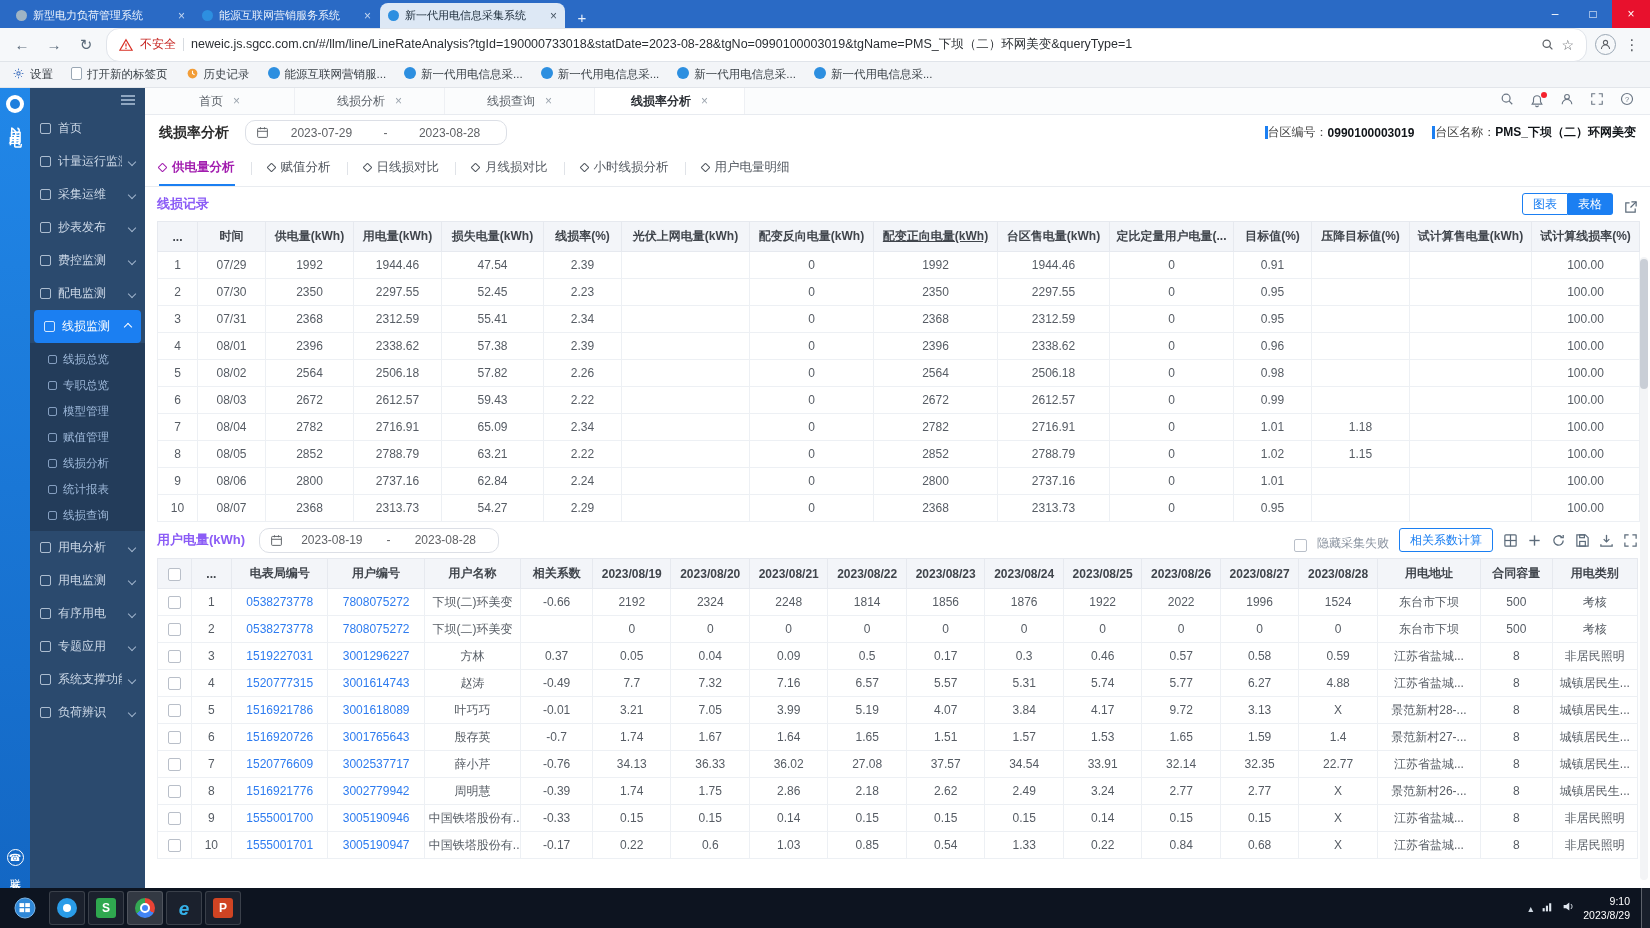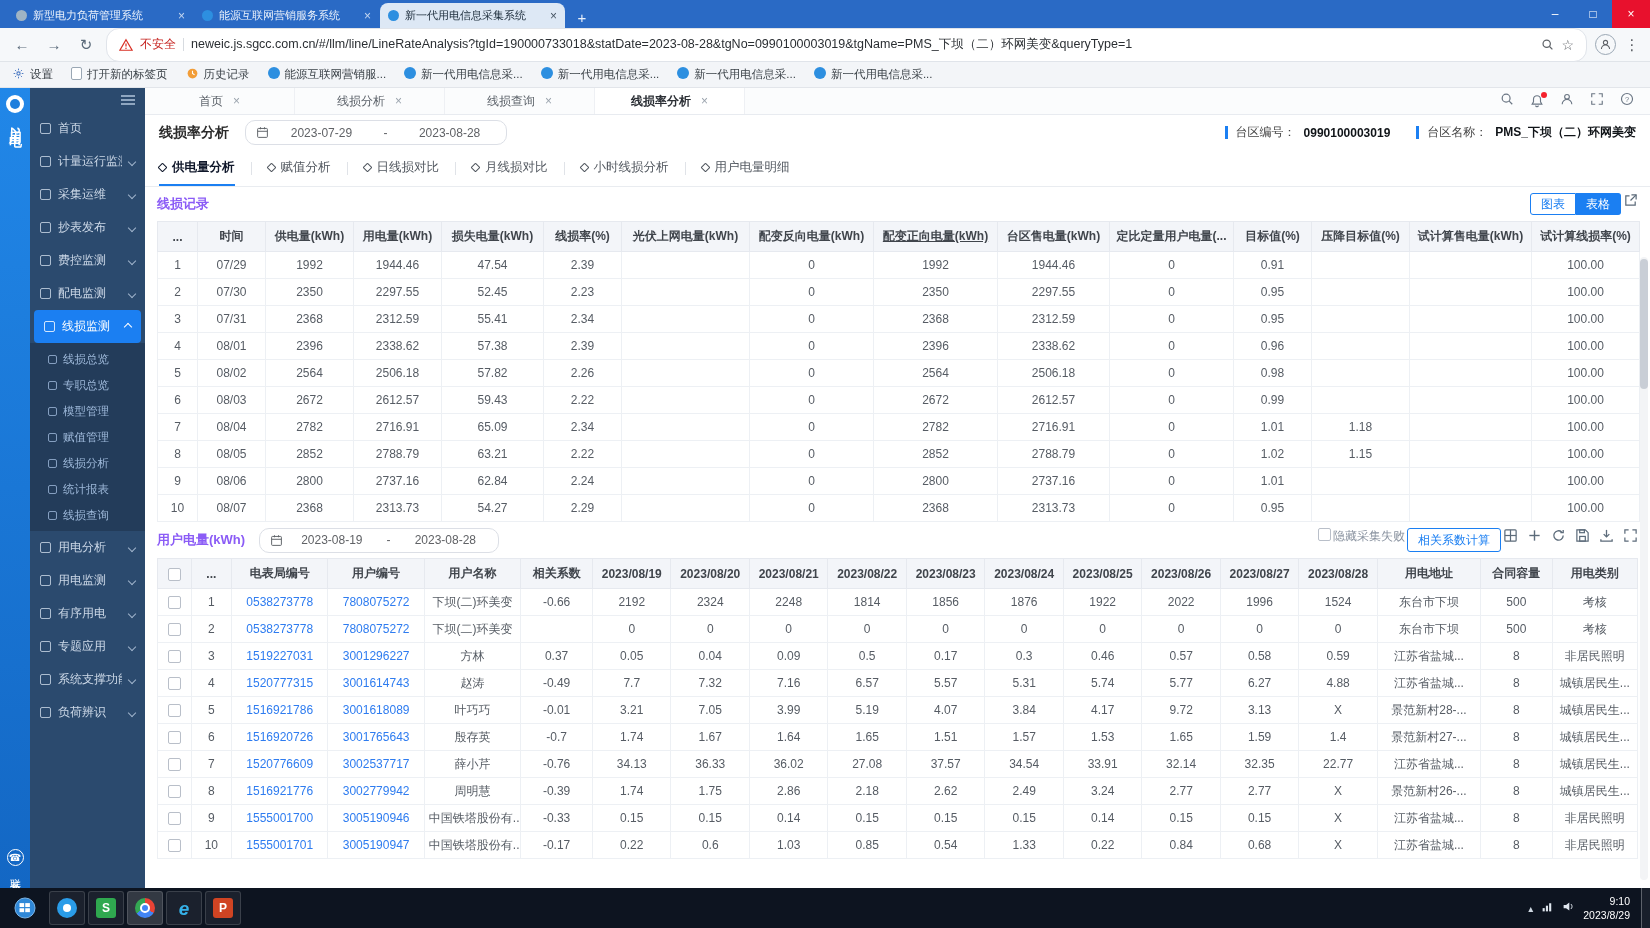--- a/index.html
+++ b/index.html
@@ -65,37 +65,37 @@
   .apptab.active{color:#2b2f35;font-weight:bold;background:#fff}
   .apptab .x{color:#9aa3ad;font-size:12px;font-weight:normal}
   .apptabs-right{margin-left:auto;display:flex;gap:16px;align-items:center;padding-right:16px;color:#6b7684}
   .bell-wrap{position:relative;display:flex}
   .bell-dot{position:absolute;top:-2px;right:-3px;width:6px;height:6px;border-radius:50%;background:#f5222d}
 
   .pagehead{height:35px;display:flex;align-items:center;padding:0 14px;gap:16px;flex:none}
   .ptitle{font-weight:bold;font-size:14px;color:#2b2b2b;white-space:nowrap}
   .datebox{width:262px;height:25px;border:1px solid #dcdfe6;border-radius:10px;display:flex;align-items:center;gap:6px;padding:0 10px;font-size:12px;color:#606266;background:#fff;flex:none}
   .datebox .dspread{flex:1;display:flex;justify-content:space-around;align-items:center}
-  .ph-right{margin-left:auto;display:flex;align-items:center;gap:8px;font-size:12px;white-space:nowrap}
+  .ph-right{margin-left:auto;display:flex;align-items:center;font-size:12px;white-space:nowrap}
   .bluebar{width:3px;height:13px;background:#1b7ff2;margin-left:18px;flex:none}
   .phlabel{color:#444}
   .phvalue{font-weight:bold;color:#101418}
 
   .subtabs{height:37px;display:flex;align-items:stretch;padding:0 14px;border-bottom:1px solid #e9ecf0;flex:none}
   .stab{display:flex;align-items:center;gap:6px;color:#50565e;font-size:12.5px;border-bottom:2px solid transparent;white-space:nowrap}
-  .stab.active{color:#0f172a;border-bottom-color:#1b7ff2;font-weight:bold}
+  .stab.active{color:#a21caf;border-bottom-color:#1b7ff2;font-weight:bold}
   .dia{width:7px;height:7px;border:1.3px solid currentColor;transform:rotate(45deg);border-radius:1px;flex:none}
   .stab-sep{width:1px;height:13px;background:#e0e3e8;margin:0 16px;align-self:center}
 
   .content{flex:1;padding:0 12px;position:relative;overflow:hidden;min-height:0}
   .secbar{height:34px;display:flex;align-items:center;justify-content:space-between}
   .secbar2{height:36px;display:flex;align-items:center;justify-content:space-between}
   .sec-left{display:flex;align-items:center;gap:14px}
   .sectitle{font-weight:bold;font-size:13px;color:#8b5cf6;white-space:nowrap}
-  .sec-right{display:flex;align-items:flex-start;gap:2px}
+  .sec-right{display:flex;align-items:flex-end;gap:10px}
   .toggle{display:flex}
   .tgl{height:22px;padding:0 10px;font-size:12px;display:flex;align-items:center;border:1px solid #1b7ff2}
   .tgl.chart{color:#1b7ff2;background:#fff;border-radius:3px 0 0 3px}
   .tgl.table{color:#fff;background:#1b7ff2;border-radius:0 3px 3px 0;border-left:none}
   .icbtn{color:#5c6b7a;display:flex;align-items:center}
   .cbx{display:inline-block;width:13px;height:13px;border:1px solid #b9bfc9;border-radius:2px;background:#fff;vertical-align:middle;flex:none}
   .hidelabel{color:#8a93a0;font-size:12px;white-space:nowrap}
   .btn-outline{height:24px;padding:0 10px;border:1px solid #1b7ff2;color:#1b7ff2;border-radius:3px;font-size:12px;display:flex;align-items:center;background:#fff;white-space:nowrap}
   .iconbar{display:flex;gap:9px;color:#5c6b7a;align-items:center}
 

